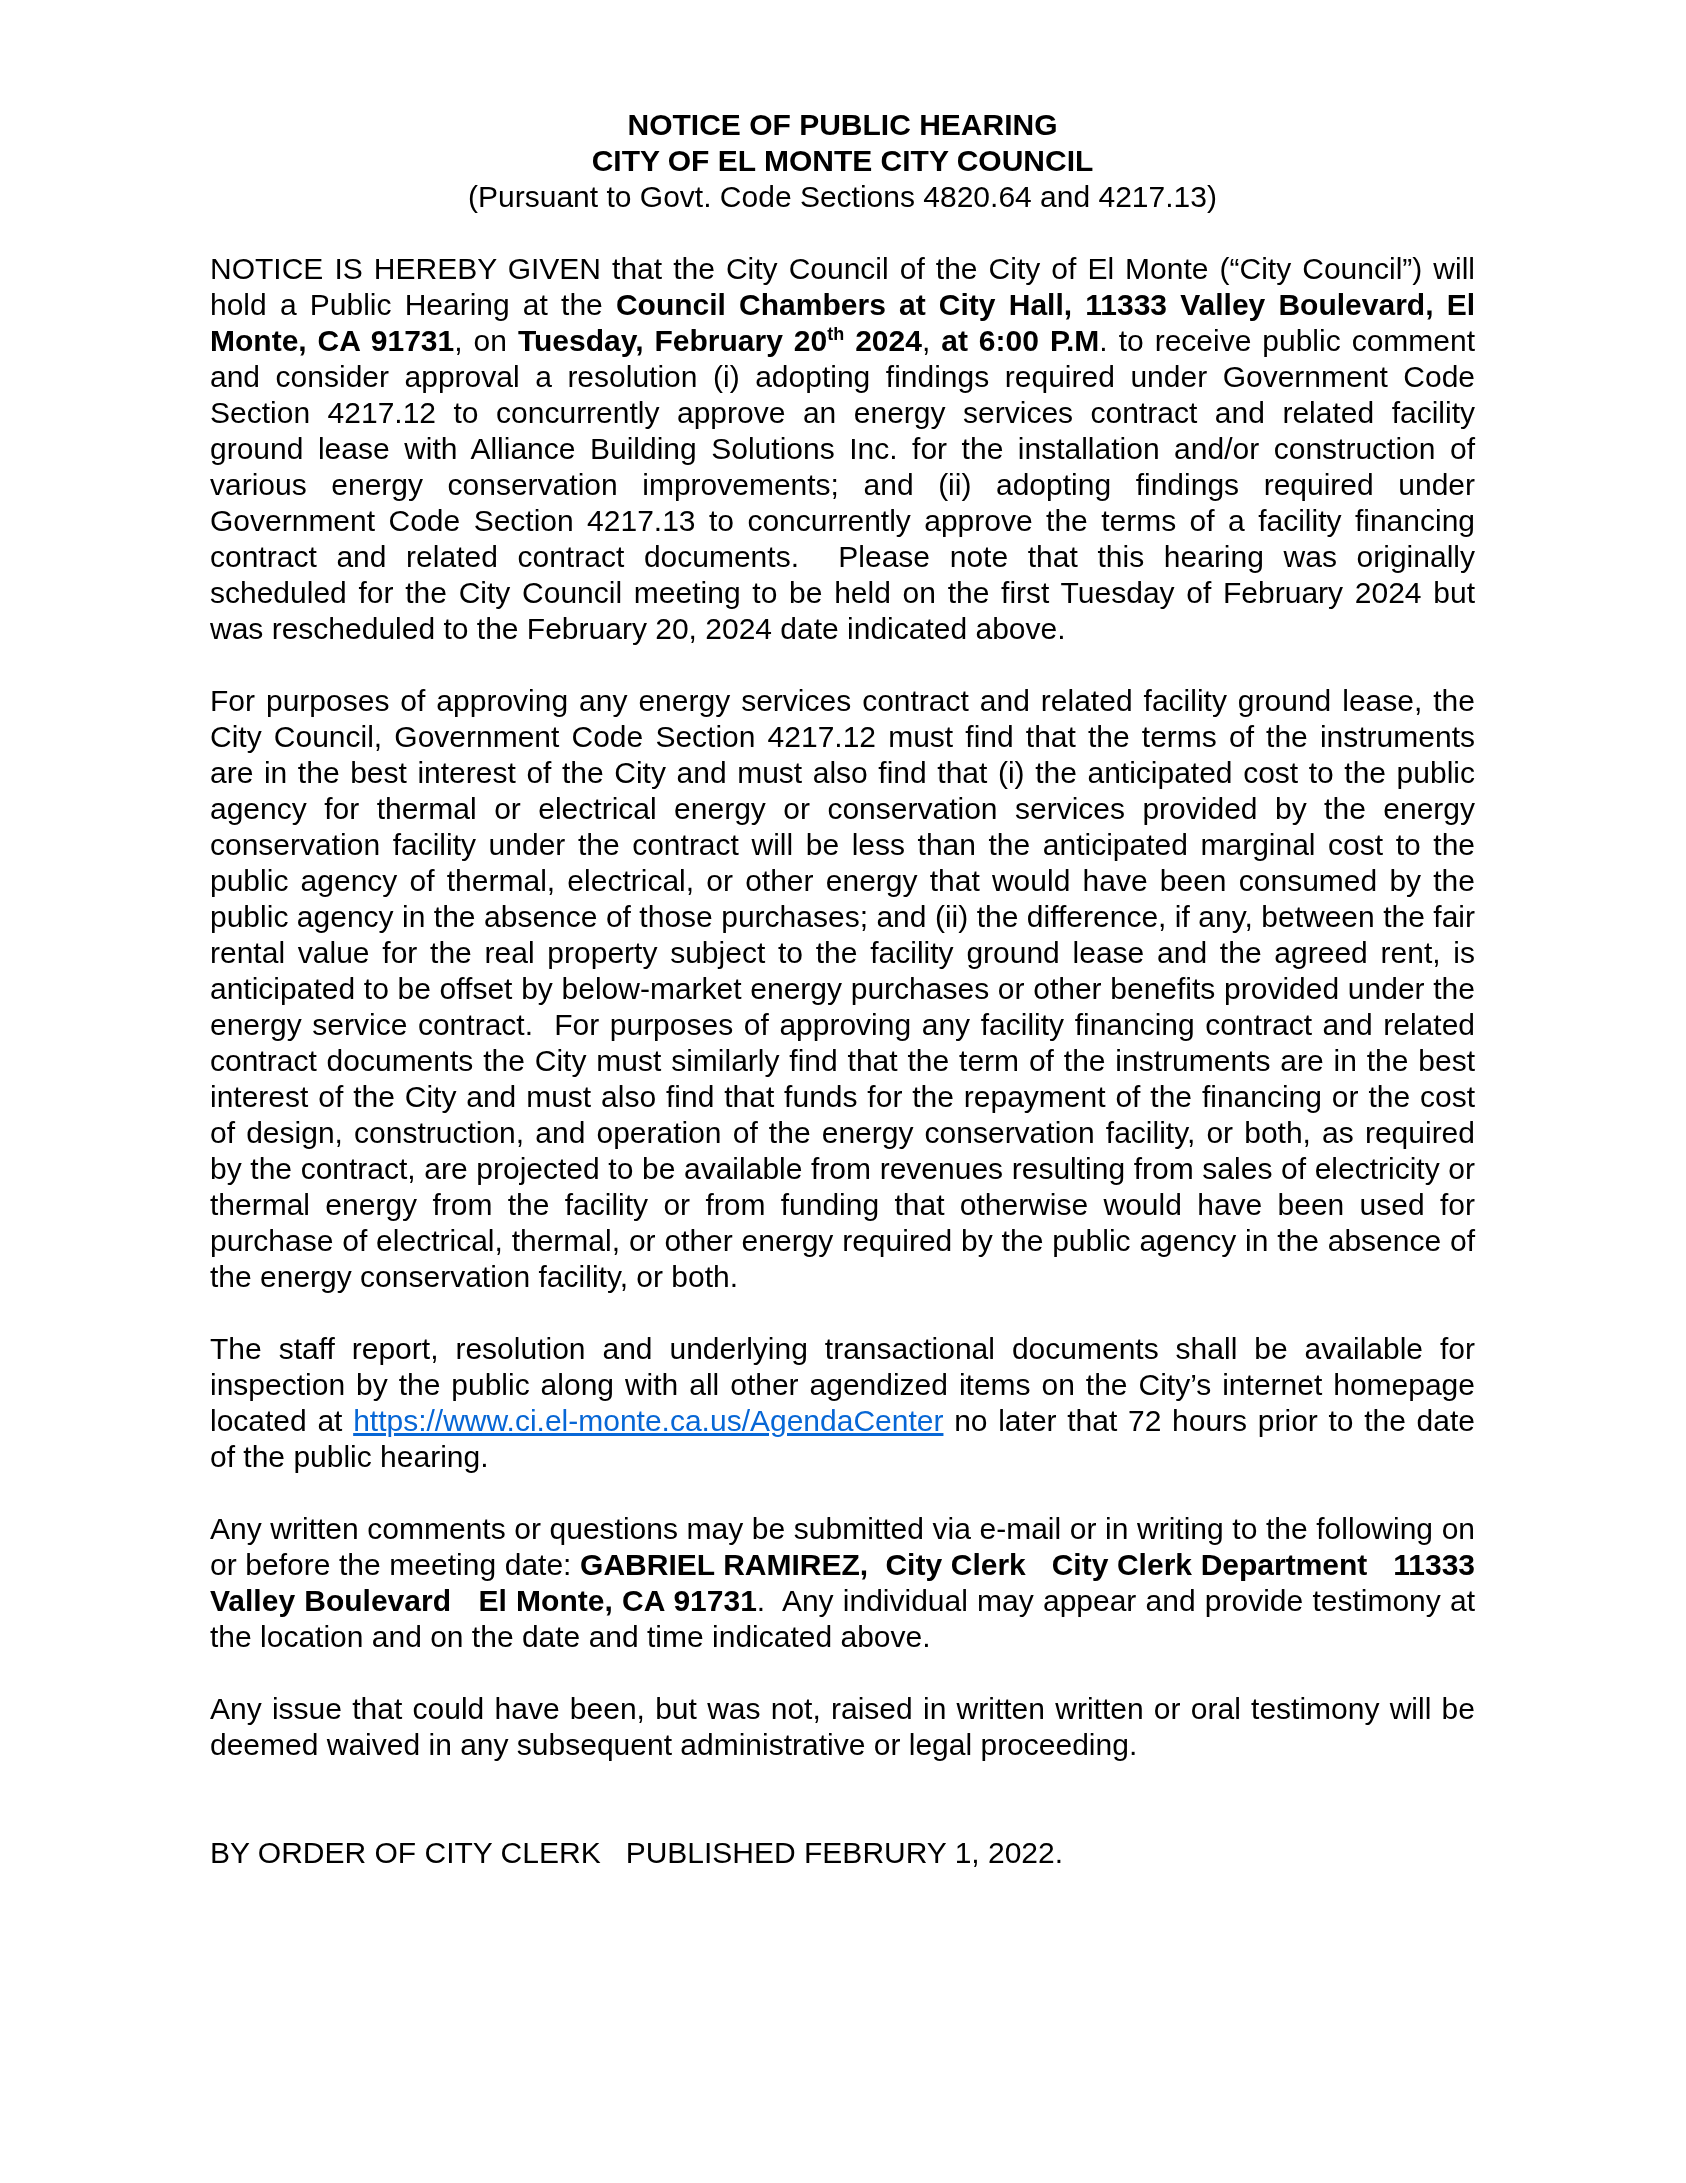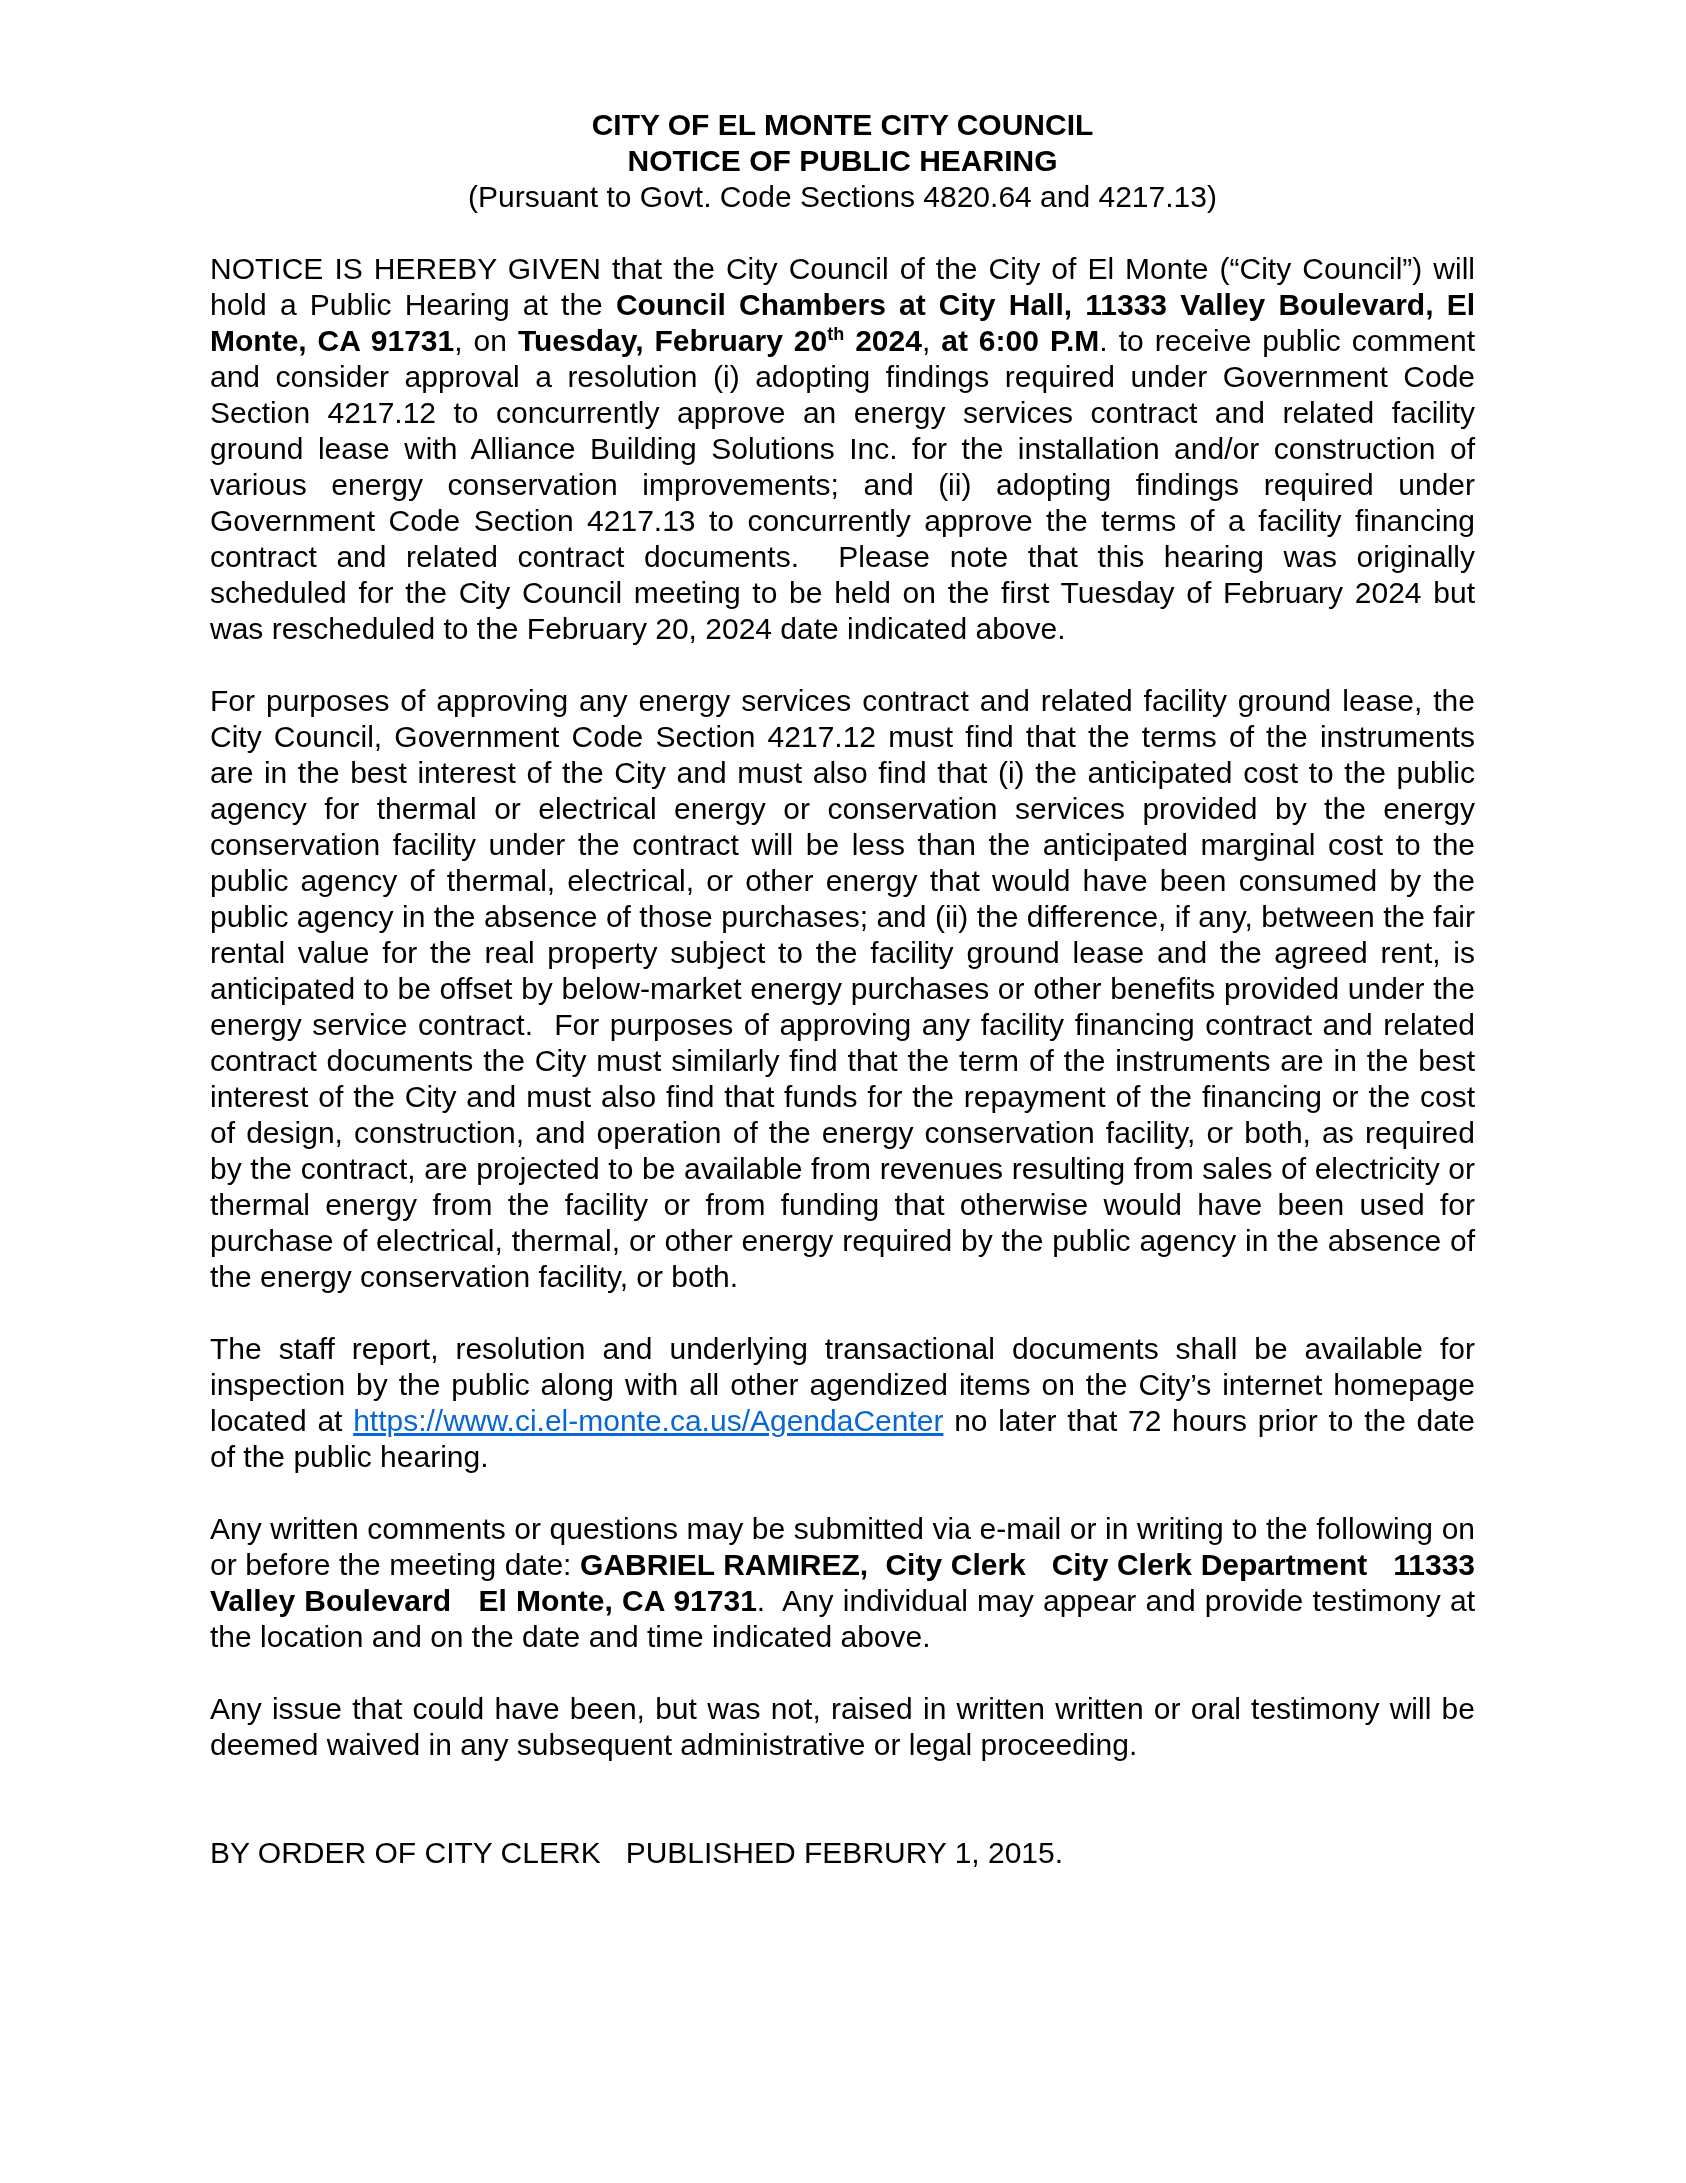--- a/index.html
+++ b/index.html
@@ -49,26 +49,26 @@
     line-height: 0;
     vertical-align: super;
     margin-top: 20px;
   }
 </style>
 </head>
 <body>
 
 <div class="page" style="color: rgb(0, 0, 0);">
   <div class="header">
+    <div class="title-line bold">NOTICE OF PUBLIC HEARING</div>
     <div class="title-line bold">CITY OF EL MONTE CITY COUNCIL</div>
-    <div class="title-line bold">NOTICE OF PUBLIC HEARING</div>
     <div class="title-line">(Pursuant to Govt. Code Sections 4820.64 and 4217.13)</div>
   </div>
   <div>
       <p class="para"><span>NOTICE IS HEREBY GIVEN that the City Council of the City of El Monte (“City Council”) will hold a Public Hearing at the </span><span class="bold">Council Chambers at City Hall, 11333 Valley Boulevard, El Monte, CA 91731</span><span>, on </span><span class="bold">Tuesday, February 20</span><span class="bold"><sup>th</sup></span><span class="bold"> 2024</span><span>, </span><span class="bold">at 6:00 P.M</span><span>. to receive public comment and consider approval a resolution (i) adopting findings required under Government Code Section 4217.12 to concurrently approve an energy services contract and related facility ground lease with Alliance Building Solutions Inc. for the installation and/or construction of various energy conservation improvements; and (ii) adopting findings required under Government Code Section 4217.13 to concurrently approve the terms of a facility financing contract and related contract documents.  Please note that this hearing was originally scheduled for the City Council meeting to be held on the first Tuesday of February 2024 but was rescheduled to the February 20, 2024 date indicated above.</span></p>
       <p class="para"><span>For purposes of approving any energy services contract and related facility ground lease, the City Council, Government Code Section 4217.12 must find that the terms of the instruments are in the best interest of the City and must also find that (i) the anticipated cost to the public agency for thermal or electrical energy or conservation services provided by the energy conservation facility under the contract will be less than the anticipated marginal cost to the public agency of thermal, electrical, or other energy that would have been consumed by the public agency in the absence of those purchases; and (ii) the difference, if any, between the fair rental value for the real property subject to the facility ground lease and the agreed rent, is anticipated to be offset by below-market energy purchases or other benefits provided under the energy service contract.  For purposes of approving any facility financing contract and related contract documents the City must similarly find that the term of the instruments are in the best interest of the City and must also find that funds for the repayment of the financing or the cost of design, construction, and operation of the energy conservation facility, or both, as required by the contract, are projected to be available from revenues resulting from sales of electricity or thermal energy from the facility or from funding that otherwise would have been used for purchase of electrical, thermal, or other energy required by the public agency in the absence of the energy conservation facility, or both.</span></p>
       <p class="para"><span>The staff report, resolution and underlying transactional documents shall be available for inspection by the public along with all other agendized items on the City’s internet homepage located at </span><a class="link" href="#" style="color: rgb(7, 103, 214);">https://www.ci.el-monte.ca.us/AgendaCenter</a><span> no later that 72 hours prior to the date of the public hearing.</span></p>
       <p class="para"><span>Any written comments or questions may be submitted via e-mail or in writing to the following on or before the meeting date: </span><span class="bold">GABRIEL RAMIREZ,  City Clerk   City Clerk Department   11333 Valley Boulevard   El Monte, CA 91731</span><span>.  Any individual may appear and provide testimony at the location and on the date and time indicated above.</span></p>
       <p class="para"><span>Any issue that could have been, but was not, raised in written written or oral testimony will be deemed waived in any subsequent administrative or legal proceeding.</span></p>
-      <p class="para extra-space single-line"><span>BY ORDER OF CITY CLERK   PUBLISHED FEBRURY 1, 2015.</span></p>
+      <p class="para extra-space single-line"><span>BY ORDER OF CITY CLERK   PUBLISHED FEBRURY 1, 2022.</span></p>
     </div>
 </div>
 
 
 </body></html>

